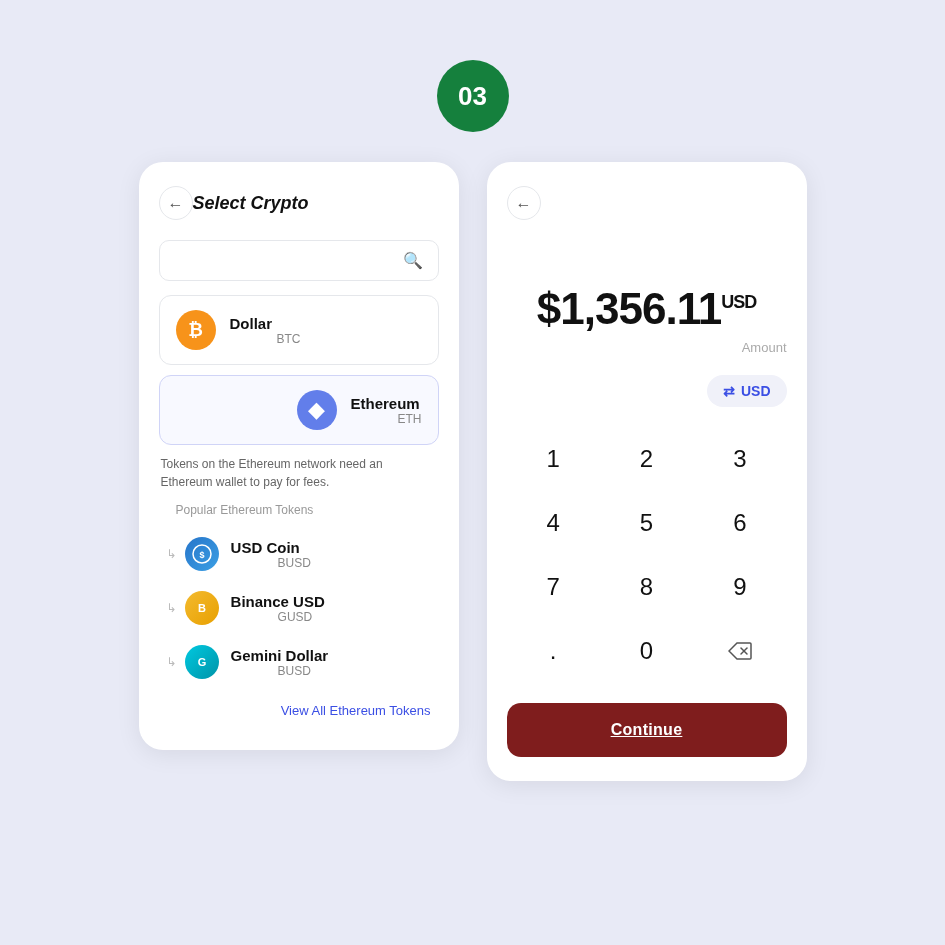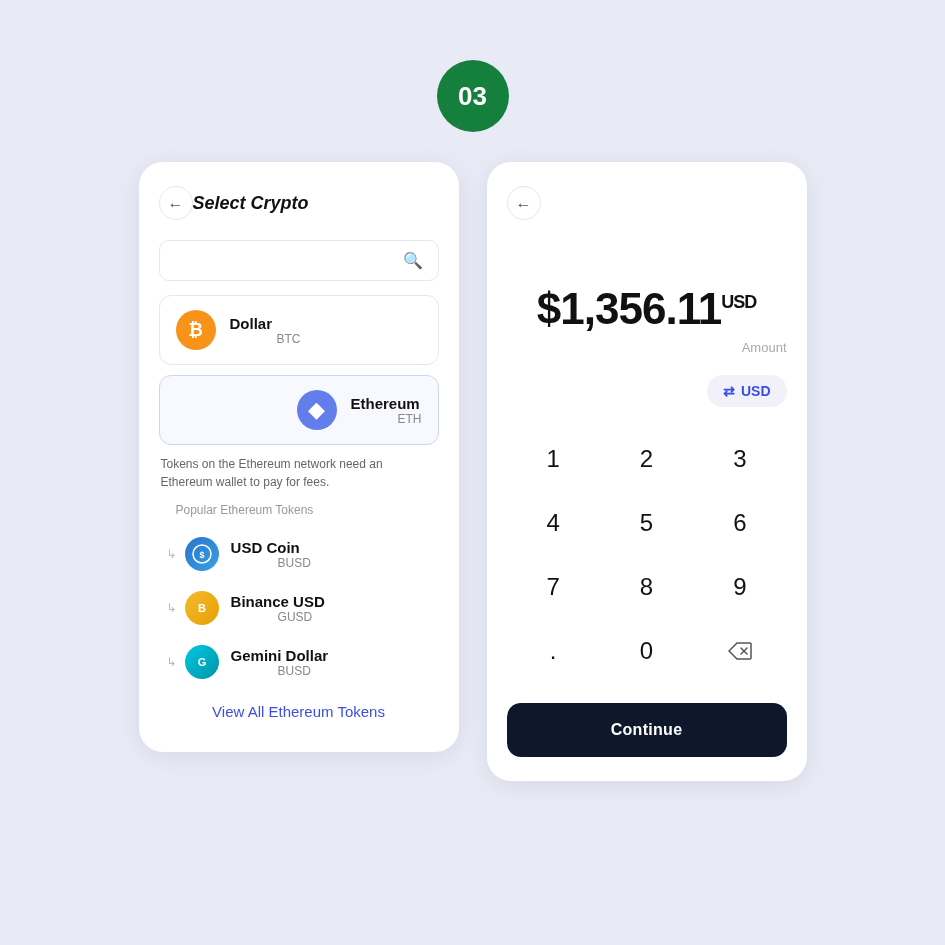--- a/index.html
+++ b/index.html
@@ -163,23 +163,23 @@
       border-radius: 50%;
       display: flex;
       align-items: center;
       justify-content: center;
       margin-right: 12px;
       font-size: 12px;
       font-weight: 700;
       flex-shrink: 0;
     }
     .view-all-link {
-      text-align: center;
+      text-align: right;
       color: #3b4fe4;
-      font-size: 15px;
+      font-size: 13px;
       font-weight: 500;
       margin-top: 6px;
       cursor: pointer;
       padding: 8px;
     }
 
     
     .right-panel {
       background: white;
       border-radius: 24px;
@@ -248,30 +248,31 @@
       color: #111;
       cursor: pointer;
       border-radius: 8px;
       user-select: none;
     }
     .delete-key {
       font-size: 20px;
       color: #555;
     }
     .continue-btn {
-      background: #0f172a;
+      background: #7f1d1d;
       color: white;
       border: none;
       border-radius: 14px;
       padding: 18px;
       font-size: 16px;
       font-weight: 600;
       cursor: pointer;
       width: 100%;
       letter-spacing: 0.3px;
+      text-decoration: underline;
     }
 
     
     .eth-shape {
       display: flex;
       flex-direction: column;
       align-items: center;
       justify-content: center;
     }
     .eth-shape::before {

